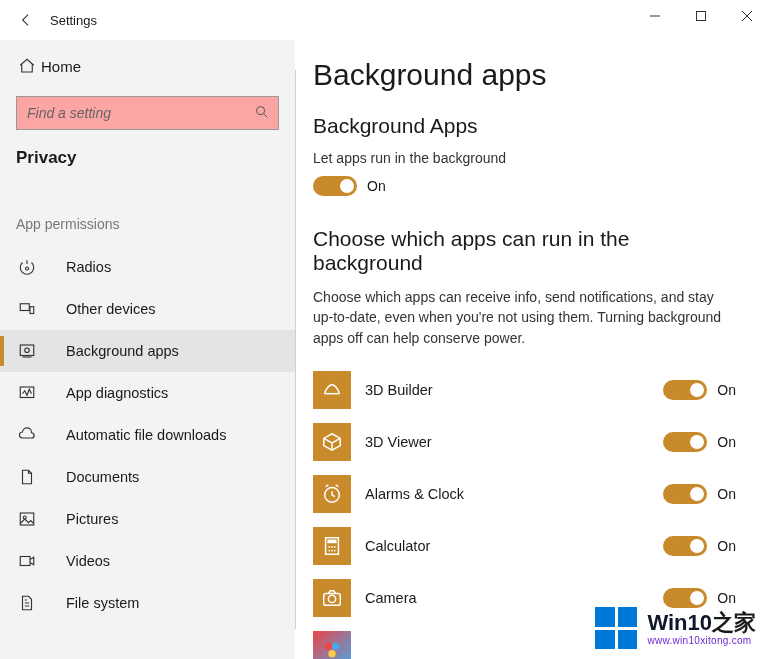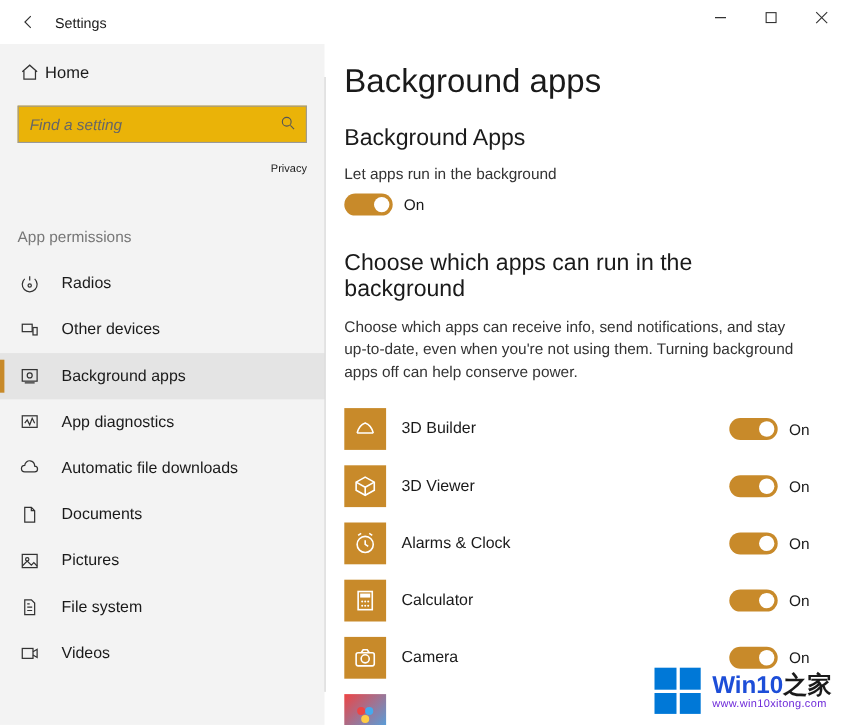--- a/index.html
+++ b/index.html
@@ -55,43 +55,43 @@
     gap: 5px;
     font-size: 15px;
   }
   .home-row svg { width: 18px; height: 18px; stroke: #222; fill: none; }
   .search-wrap {
     margin: 10px 16px 14px 16px;
     border: 1px solid #999;
     height: 34px;
     display: flex; align-items: center;
     padding: 0 8px;
-    background: #eab308;
+    background: #fca5a5;
     justify-content: space-between;
   }
   .search-wrap input {
     border: none; outline: none; background: transparent;
     font-size: 14px; color: #555; width: 200px;
   }
   .search-wrap input::placeholder { color: #666; font-style: italic; }
   .section-label {
     padding: 4px 16px 18px 16px;
-    font-size: 10px; font-weight: 400; text-align: right;
+    font-size: 17px; font-weight: 700;
   }
   .subhead {
     padding: 30px 16px 14px 16px;
     color: #777;
     font-size: 14px;
   }
   .navlist { display: flex; flex-direction: column; }
   .nav-item {
     display: flex; align-items: center;
     height: 42px;
     padding-left: 18px;
-    gap: 20px;
+    gap: 30px;
     font-size: 14.5px;
     position: relative;
   }
   .nav-item.selected { background: #e4e4e4; }
   .nav-item.selected::before {
     content: "";
     position: absolute; left: 0; top: 6px; bottom: 6px;
     width: 4px; background: #c88a2a;
   }
   .nav-icon {
@@ -168,21 +168,21 @@
     font-family: "Microsoft YaHei", Arial, sans-serif;
     color: #1a1a1a;
   }
   .wm-logo {
     width: 42px; height: 42px;
     display: grid; grid-template-columns: 1fr 1fr; grid-template-rows: 1fr 1fr; gap: 3px;
   }
   .wm-logo div { background: #0078d7; }
   .wm-text { display: flex; flex-direction: column; line-height: 1.15; }
   .wm-main { font-size: 22px; font-weight: 600; }
-  .wm-main .accent { color: #1d4ed8; }
+  .wm-main .accent { color: #0f172a; }
   .wm-sub { font-size: 10px; color: #6d28d9; letter-spacing: .3px; }
 </style>
 </head>
 <body>
 
 <div class="titlebar">
   <div class="back-btn">
     <svg viewBox="0 0 24 24" width="16" height="16" fill="none" stroke="#333" stroke-width="1.6">
         <path d="M15 4 L7 12 L15 20"></path>
       </svg>
@@ -290,34 +290,34 @@
               <rect x="3" y="4" width="18" height="16"></rect>
               <circle cx="9" cy="10" r="2"></circle>
               <path d="M3 18 L9 12 L14 17 L17 14 L21 18"></path>
             </svg>
           </span>
           <span>Pictures</span>
         </div>
         <div class="nav-item">
           <span class="nav-icon">
             <svg viewBox="0 0 24 24">
+              <rect x="3" y="6" width="13" height="12"></rect>
+              <path d="M16 10 L21 7 V17 L16 14"></path>
+            </svg>
+          </span>
+          <span>Videos</span>
+        </div>
+        <div class="nav-item">
+          <span class="nav-icon">
+            <svg viewBox="0 0 24 24">
               <path d="M6 3 H14 L18 7 V21 H6 Z"></path>
               <path d="M9 12 H15 M9 16 H15 M9 8 H12"></path>
             </svg>
           </span>
           <span>File system</span>
-        </div>
-        <div class="nav-item">
-          <span class="nav-icon">
-            <svg viewBox="0 0 24 24">
-              <rect x="3" y="6" width="13" height="12"></rect>
-              <path d="M16 10 L21 7 V17 L16 14"></path>
-            </svg>
-          </span>
-          <span>Videos</span>
         </div>
       </div>
   </div>
 
   <div class="content">
     <div class="divider"></div>
     <h1>Background apps</h1>
     <h2>Background Apps</h2>
     <p class="subtext">Let apps run in the background</p>
     <div class="toggle">

